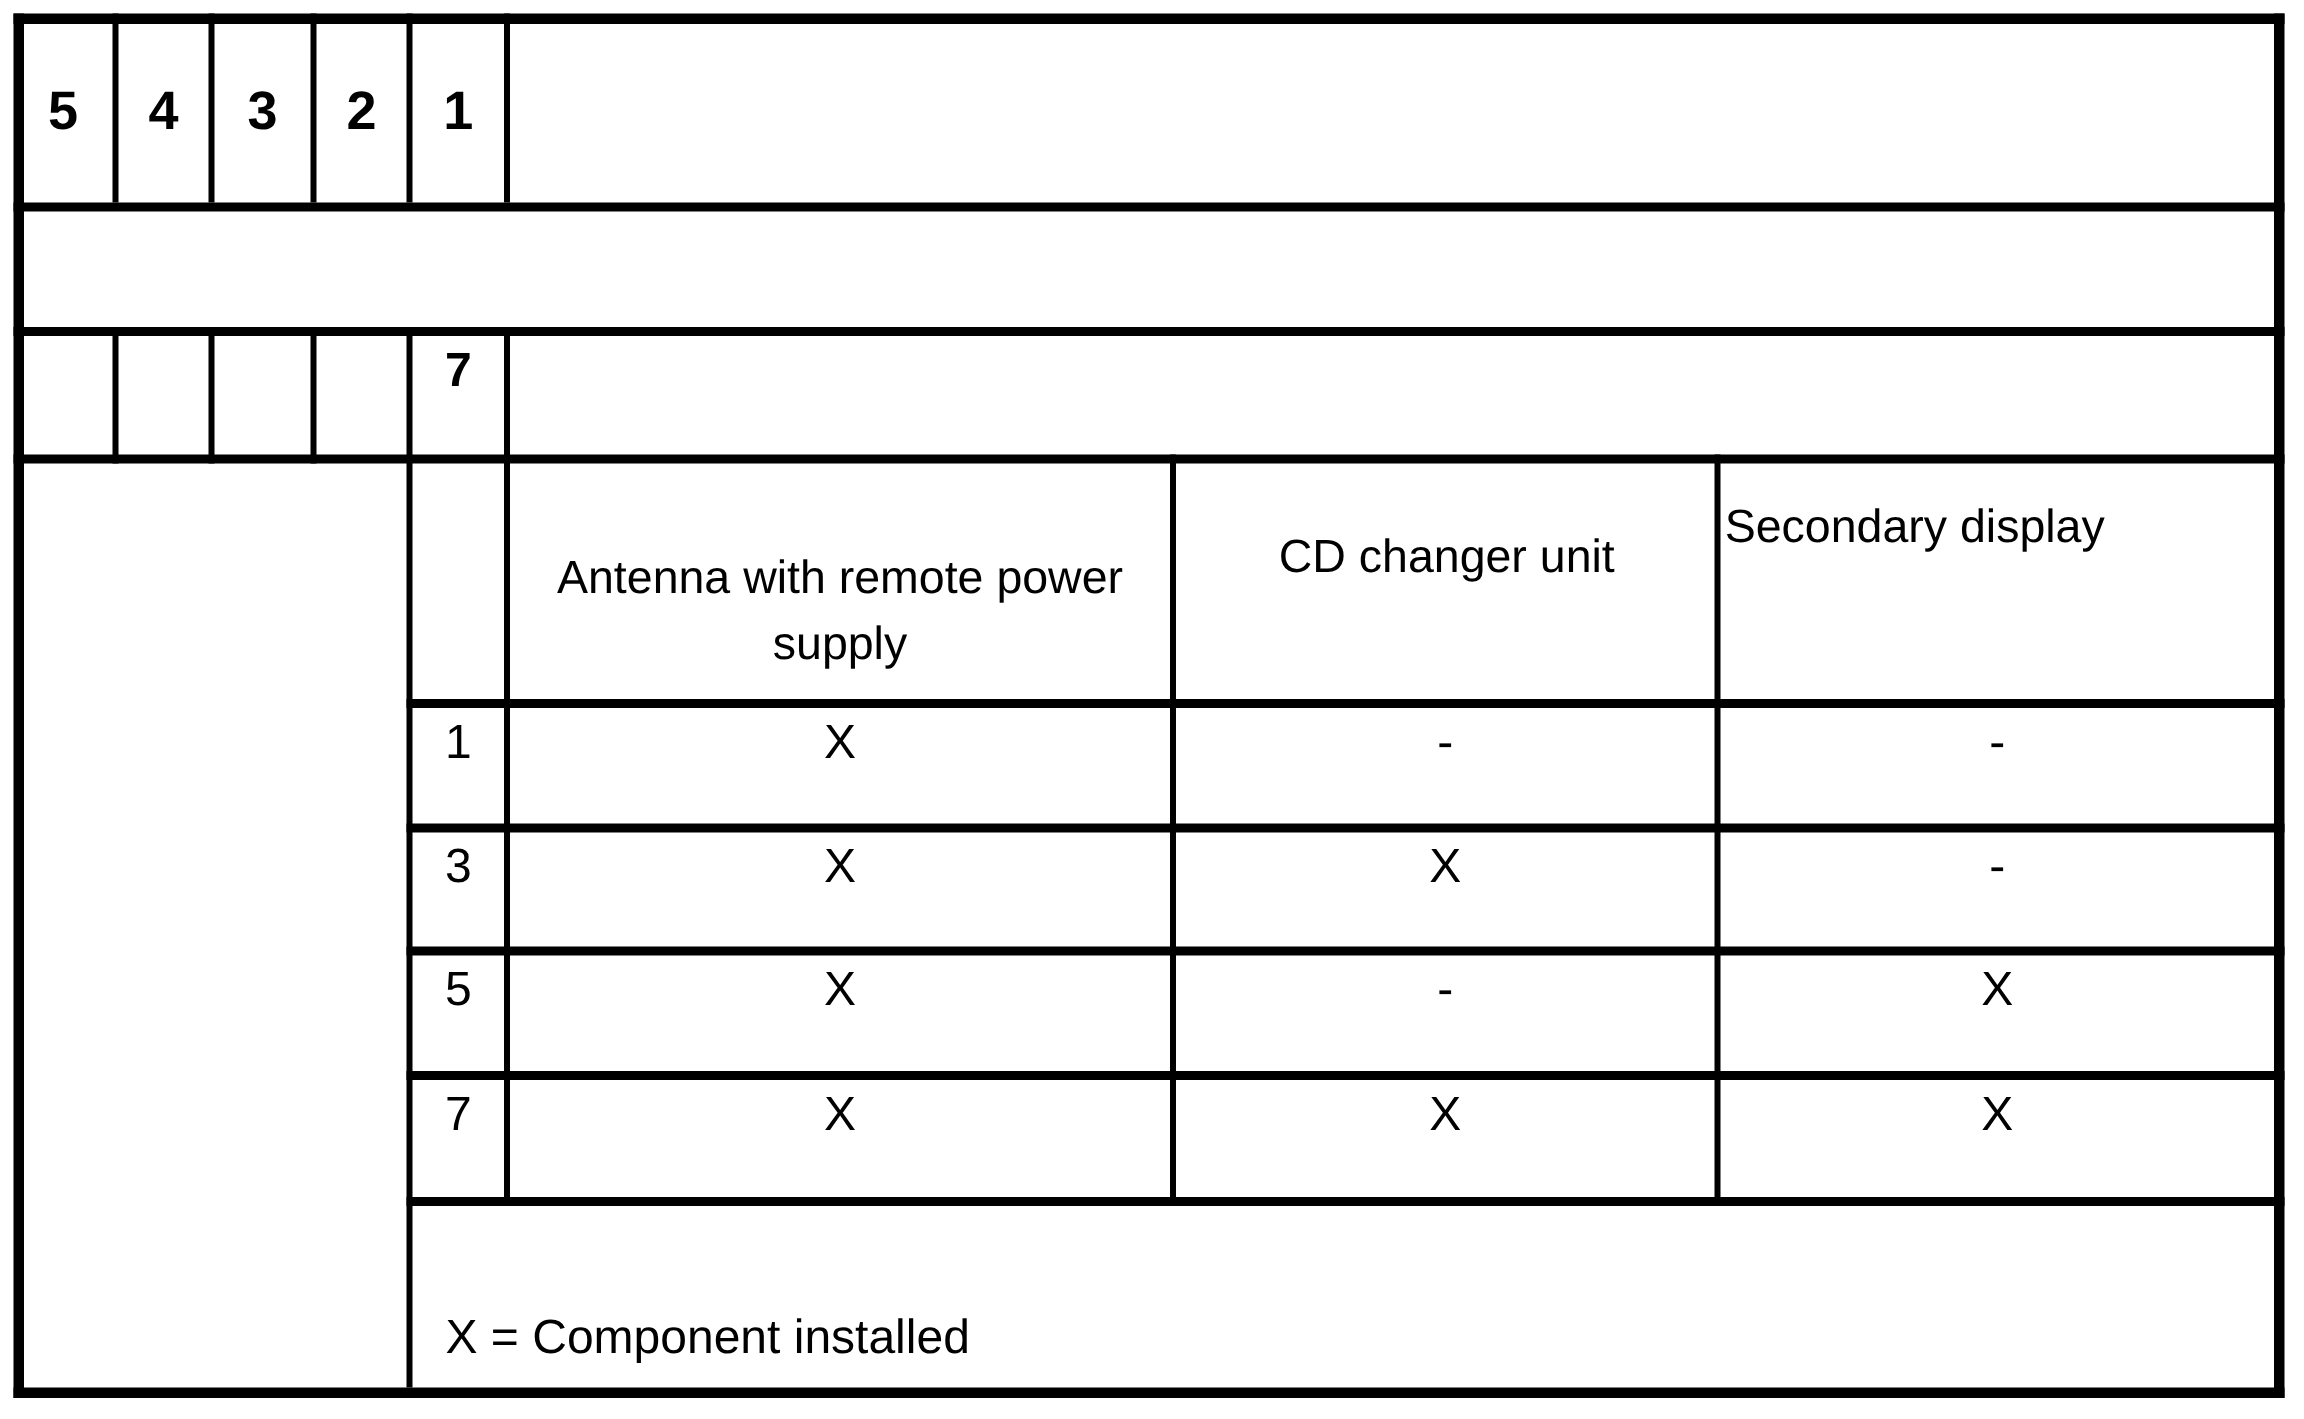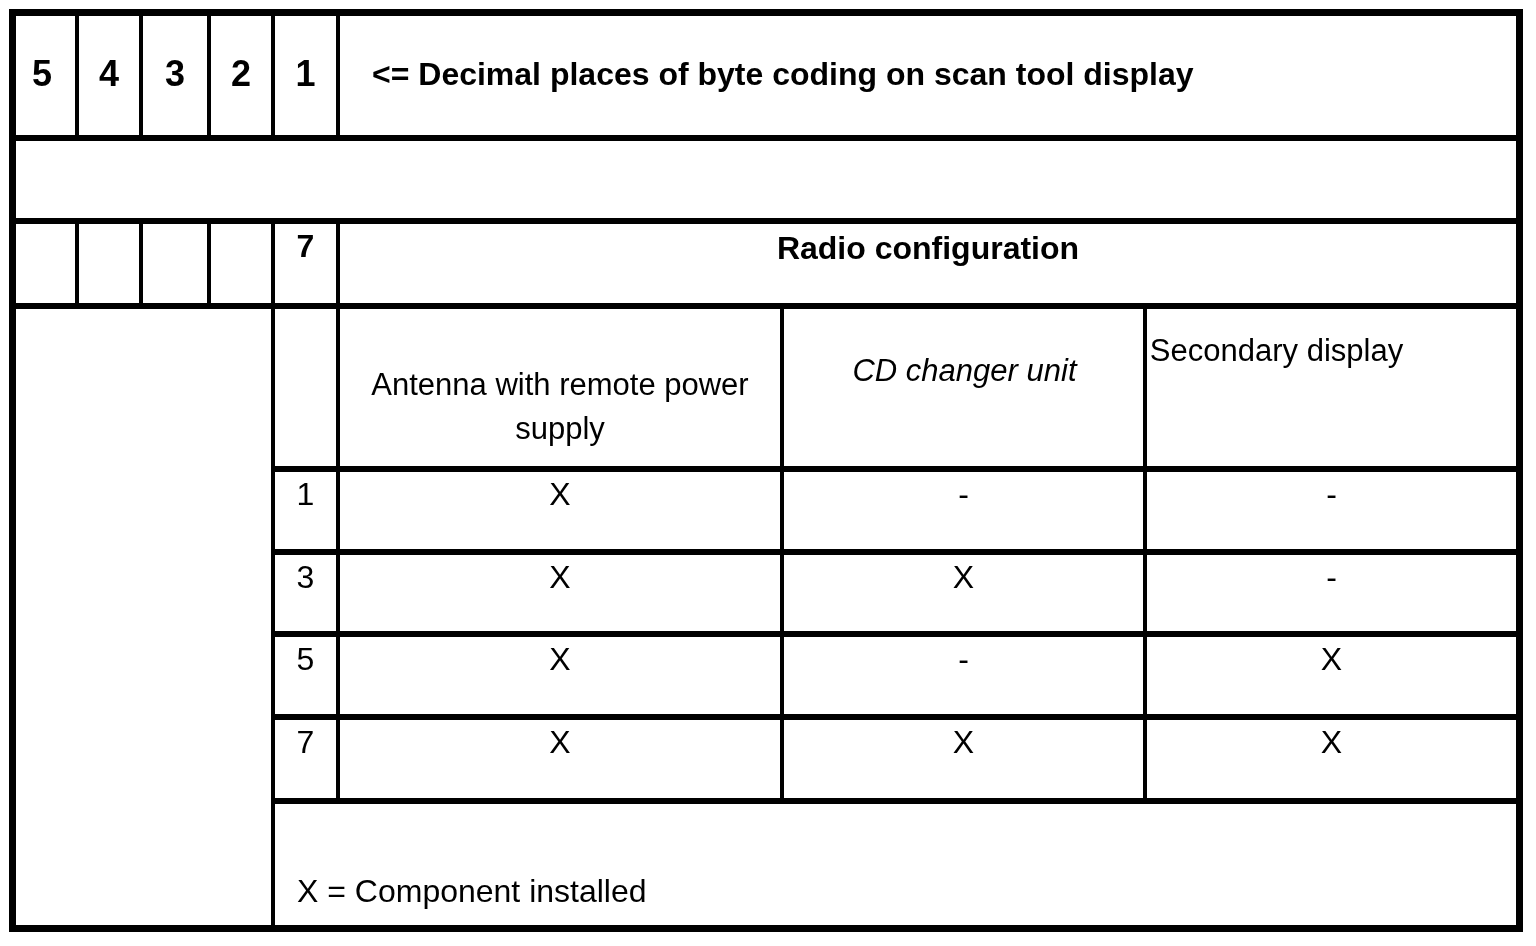--- a/index.html
+++ b/index.html
@@ -54,27 +54,25 @@
   <div class="line" style="left:336px;top:218px;width:4px;height:586px;"></div>
   <div class="line" style="left:780px;top:303px;width:4px;height:501px;"></div>
   <div class="line" style="left:1143px;top:303px;width:4px;height:501px;"></div>
 
   <div class="txt cc b fs36" style="left:9px;top:15px;width:66px;height:118px;">5</div>
   <div class="txt cc b fs36" style="left:79px;top:15px;width:60px;height:118px;">4</div>
   <div class="txt cc b fs36" style="left:143px;top:15px;width:64px;height:118px;">3</div>
   <div class="txt cc b fs36" style="left:211px;top:15px;width:60px;height:118px;">2</div>
   <div class="txt cc b fs36" style="left:275px;top:15px;width:61px;height:118px;">1</div>
 
-  <div class="txt vc b fs32" style="left:372px;top:15px;height:118px;">&lt;= Decimal places of byte coding on scan tool display</div>
 
   <div class="txt ctr b fs32" style="left:275px;top:228px;width:61px;">7</div>
-  <div class="txt ctr b fs32" style="left:340px;top:230px;width:1176px;">Radio configuration</div>
 
   <div class="txt ctr fs31" style="left:340px;top:309px;width:440px;height:157px;padding:54px 12px 0 12px;box-sizing:border-box;">Antenna with remote power supply</div>
-  <div class="txt ctr fs31" style="left:786px;top:309px;width:357px;height:171px;padding-top:40px;box-sizing:border-box;font-style:italic;">CD changer unit</div>
+  <div class="txt ctr fs31" style="left:786px;top:309px;width:357px;height:171px;padding-top:40px;box-sizing:border-box;">CD changer unit</div>
   <div class="txt ctr fs31" style="left:1092px;top:309px;width:369px;height:157px;padding-top:20px;box-sizing:border-box;">Secondary display</div>
 
   <div class="txt ctr fs32" style="left:275px;top:476px;width:61px;">1</div>
   <div class="txt ctr fs32" style="left:340px;top:476px;width:440px;">X</div>
   <div class="txt ctr fs32" style="left:784px;top:476px;width:359px;">-</div>
   <div class="txt ctr fs32" style="left:1147px;top:476px;width:369px;">-</div>
 
   <div class="txt ctr fs32" style="left:275px;top:559px;width:61px;">3</div>
   <div class="txt ctr fs32" style="left:340px;top:559px;width:440px;">X</div>
   <div class="txt ctr fs32" style="left:784px;top:559px;width:359px;">X</div>

